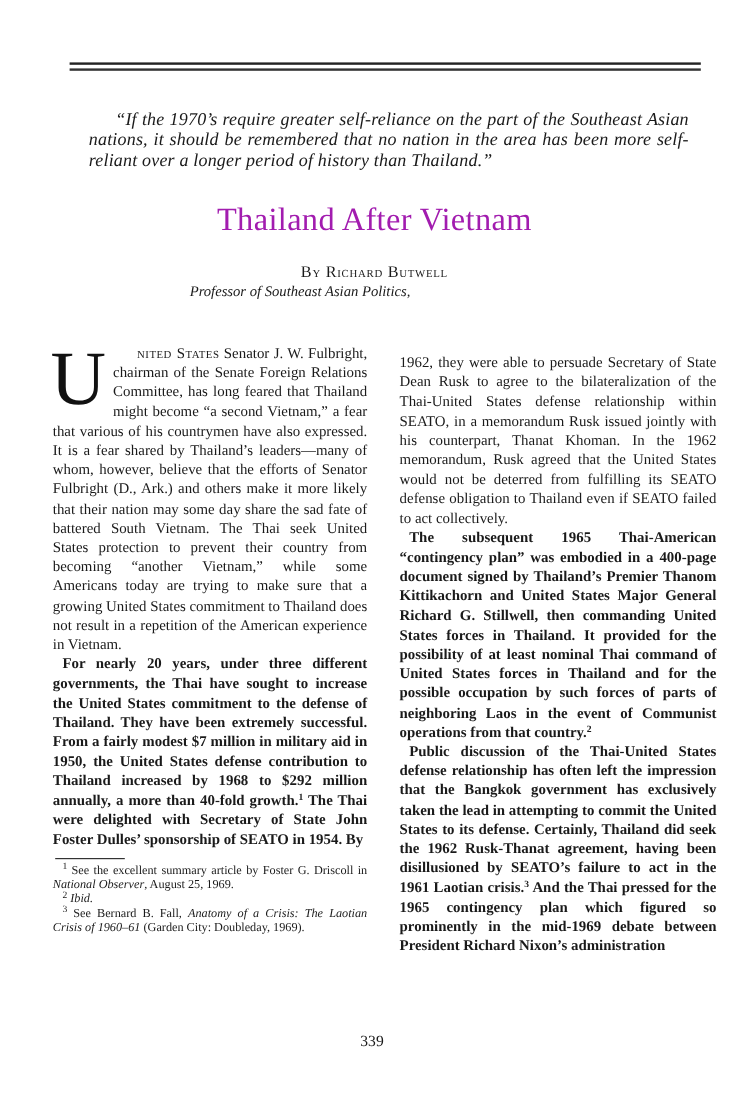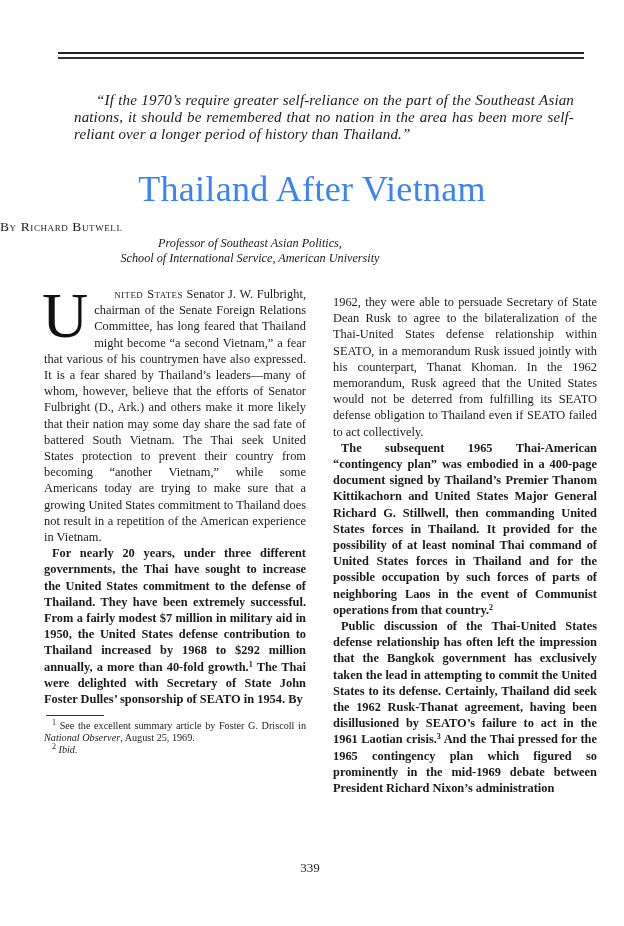--- a/index.html
+++ b/index.html
@@ -13,24 +13,24 @@
     box-sizing: border-box;
   }
   .epigraph {
     position: absolute; left: 74px; top: 92px; width: 500px;
     font-style: italic; font-size: 15px; line-height: 17px;
     text-align: justify; letter-spacing: 0.15px;
   }
   .epigraph .first { text-indent: 22px; display:block; }
   .title {
     position: absolute; left: 0; top: 168px; width: 624px; text-align: center;
-    font-size: 36px; letter-spacing: 0.3px; color: #3b82f6;
+    font-size: 27px; letter-spacing: 0.3px; color: #a21caf;
   }
   .byline {
-    position: absolute; left: 0; top: 219px; width: 624px; 
+    position: absolute; left: 0; top: 219px; width: 624px; text-align: center;
     font-size: 13.5px; font-variant: small-caps; letter-spacing: 0.6px;
   }
   .affil {
     position: absolute; left: 0; top: 236px; width: 500px; text-align: center;
     font-style: italic; font-size: 12.2px; line-height: 15px;
   }
   .col {
     position: absolute; top: 286px; width: 262px;
     font-size: 12.4px; line-height: 16.2px; text-align: justify;
   }
@@ -59,34 +59,34 @@
 <div class="rule-top"></div>
 
 <div class="epigraph">
   <span class="first">“If the 1970’s require greater self-reliance on the part of the Southeast Asian nations, it should be remembered that no nation in the area has been more self-reliant over a longer period of history than Thailand.”</span>
 </div>
 
 <div class="title">Thailand After Vietnam</div>
 <div class="byline">By Richard Butwell</div>
 <div class="affil">
   <div>Professor of Southeast Asian Politics,</div>
-  <div>School of International Service, American University</div>
 </div>
 
 <div class="col left">
   <p>
     <span class="dropcap">U</span><span class="smallcaps">nited States</span><span> Senator J. W. Fulbright, chairman of the Senate Foreign Relations Committee, has long feared that Thailand might become “a second Vietnam,” a fear that various of his countrymen have also expressed.  It is a fear shared by Thailand’s leaders—many of whom, however, believe that the efforts of Senator Fulbright (D., Ark.) and others make it more likely that their nation may some day share the sad fate of battered South Vietnam. The Thai seek United States protection to prevent their country from becoming “another Vietnam,” while some Americans today are trying to make sure that a growing United States commitment to Thailand does not result in a repetition of the American experience in Vietnam.</span>
   </p>
   <p class="indent">
     <span>For nearly 20 years, under three different governments, the Thai have sought to increase the United States commitment to the defense of Thailand.  They have been extremely successful.  From a fairly modest $7 million in military aid in 1950, the United States defense contribution to Thailand increased by 1968 to $292 million annually, a more than 40-fold growth.</span><sup>1</sup><span>  The Thai were delighted with Secretary of State John Foster Dulles’ sponsorship of SEATO in 1954.  By</span>
   </p>
   <div class="fn-rule"></div>
   <div class="footnotes">
     <p><sup>1</sup><span> See the excellent summary article by Foster G. Driscoll in </span><i>National Observer</i><span>, August 25, 1969.</span></p>
     <p><sup>2</sup><span> </span><i>Ibid.</i><span></span></p>
+    <p><sup>3</sup><span> See Bernard B. Fall, </span><i>Anatomy of a Crisis: The Laotian Crisis of 1960–61</i><span> (Garden City: Doubleday, 1969).</span></p>
   </div>
 </div>
 
 <div class="col right">
   <p>
     <span>1962, they were able to persuade Secretary of State Dean Rusk to agree to the bilateralization of the Thai-United States defense relationship within SEATO, in a memorandum Rusk issued jointly with his counterpart, Thanat Khoman.  In the 1962 memorandum, Rusk agreed that the United States would not be deterred from fulfilling its SEATO defense obligation to Thailand even if SEATO failed to act collectively.</span>
   </p>
   <p class="indent">
     <span>The subsequent 1965 Thai-American “contingency plan” was embodied in a 400-page document signed by Thailand’s Premier Thanom Kittikachorn and United States Major General Richard G. Stillwell, then commanding United States forces in Thailand.  It provided for the possibility of at least nominal Thai command of United States forces in Thailand and for the possible occupation by such forces of parts of neighboring Laos in the event of Communist operations from that country.</span><sup>2</sup>
   </p>

